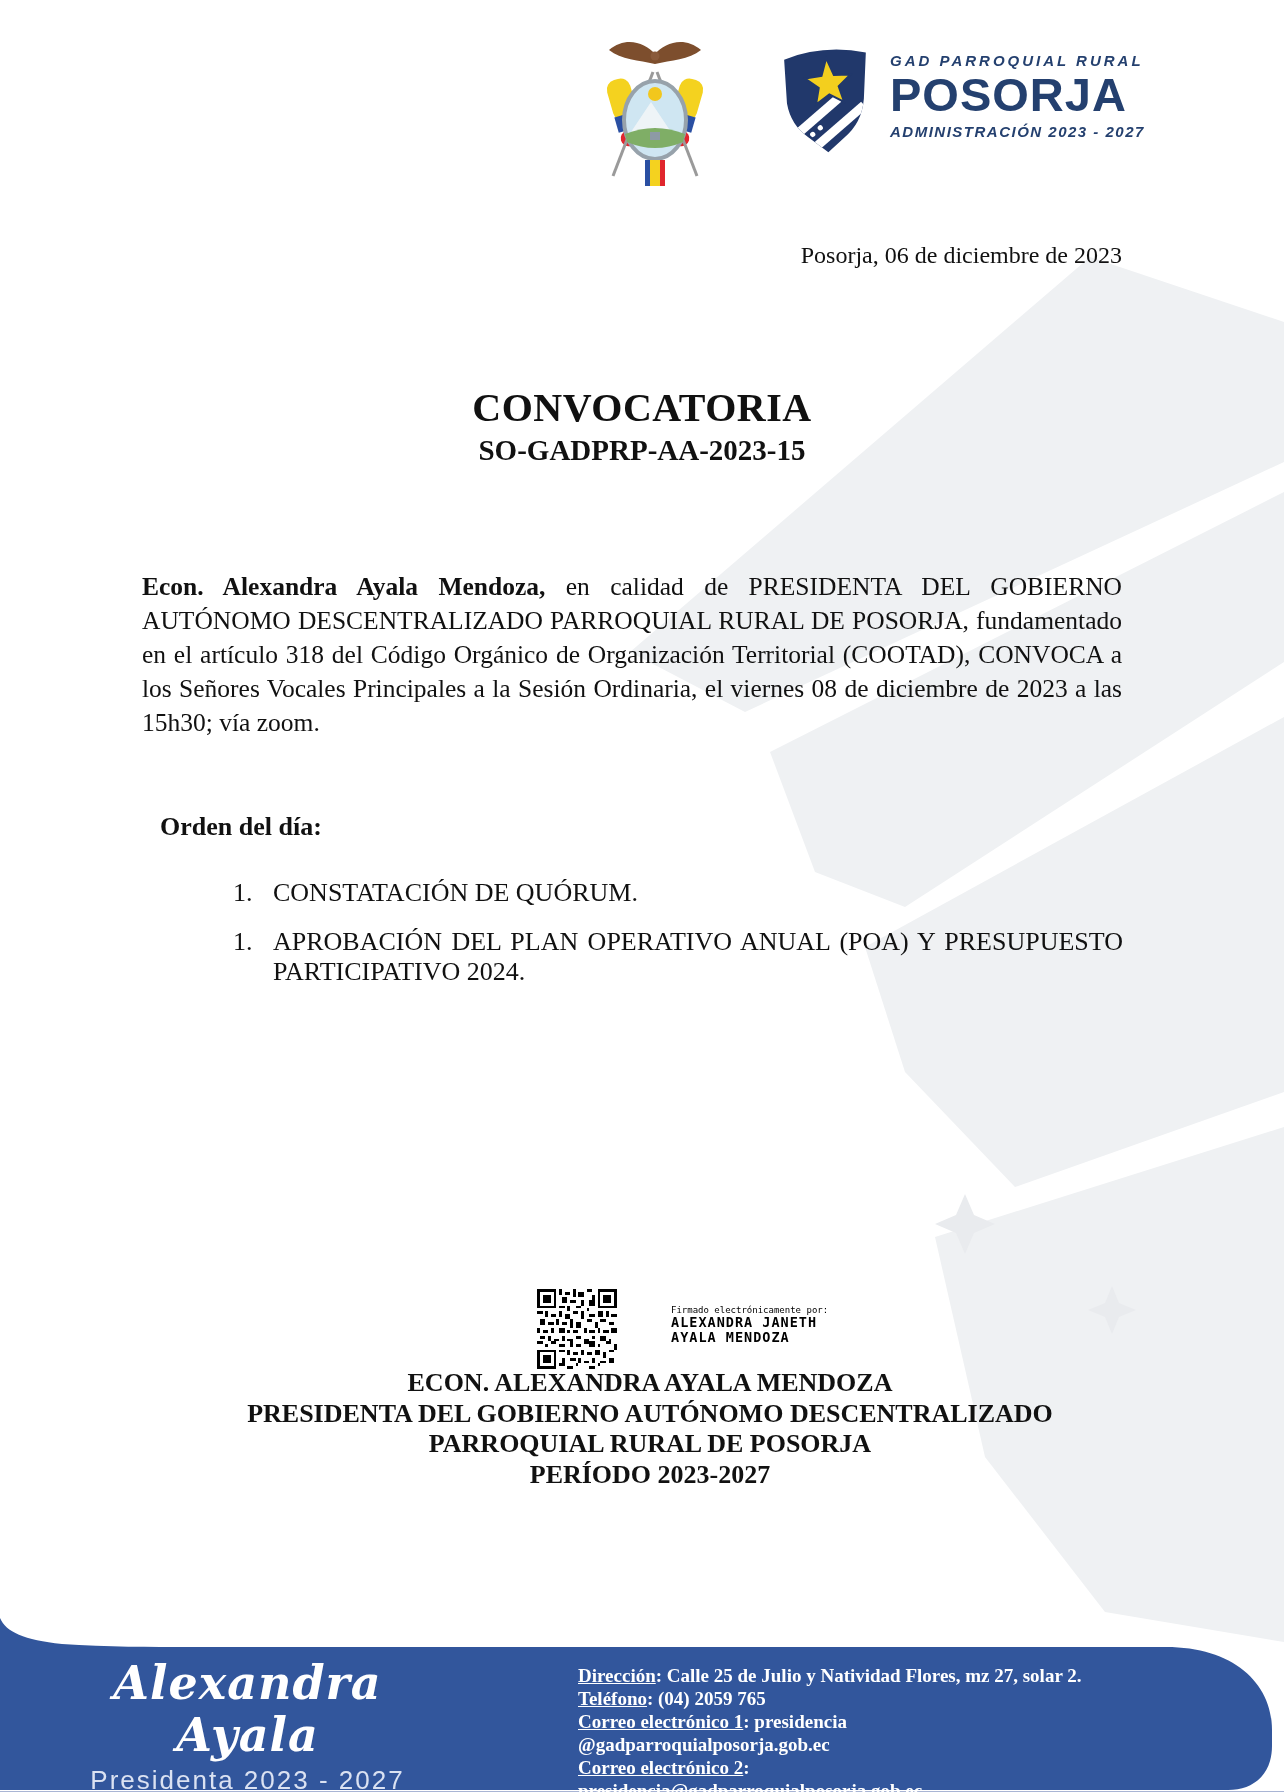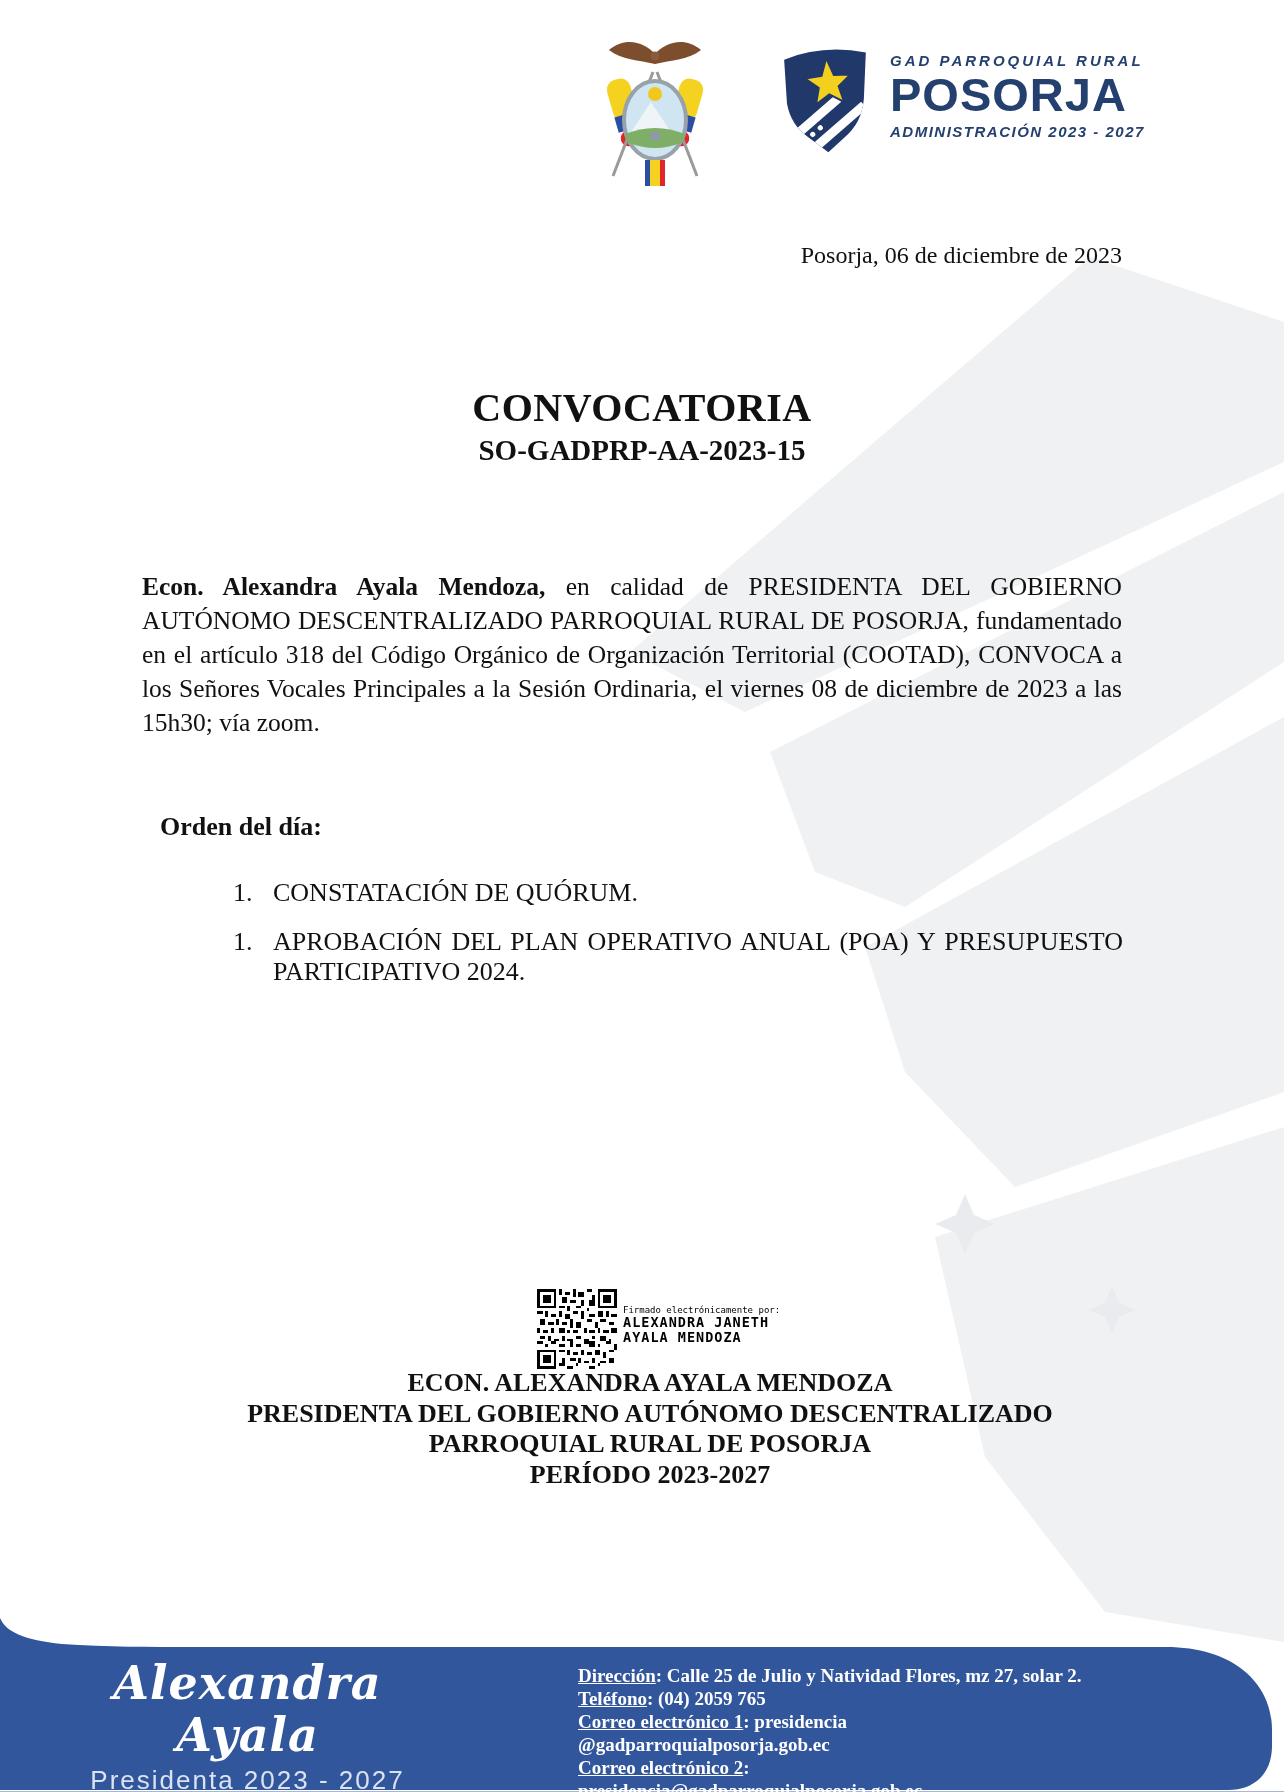--- a/index.html
+++ b/index.html
@@ -23,21 +23,21 @@
   .doc-title{left:0;top:372px;width:100%;text-align:center;font-size:40px;font-weight:bold;letter-spacing:.5px;z-index:2;}
   .doc-subtitle{left:0;top:422px;width:100%;text-align:center;font-size:29px;font-weight:bold;z-index:2;}
   .body-par{left:142px;top:558px;width:980px;font-size:25.5px;line-height:34px;text-align:justify;z-index:2;}
   .body-par b{font-weight:bold;}
   .agenda-head{left:160px;top:800px;font-size:26px;font-weight:bold;z-index:2;text-align:center;}
   .agenda{left:233px;top:866px;width:890px;z-index:2;}
   .agenda-item{display:flex;margin-bottom:19px;font-size:26px;line-height:30px;}
   .agenda-num{width:40px;flex:none;}
   .agenda-txt{flex:1;text-align:justify;}
   
-  .stamp{left:537px;top:1277px;z-index:2;display:flex;}
+  .stamp{left:537px;top:1277px;z-index:2;display:flex;gap:48px;}
   .stamp-text{margin-left:6px;margin-top:16px;font-family:"DejaVu Sans Mono","Liberation Mono",monospace;color:#000;}
   .stamp-pre{font-size:9px;line-height:10px;}
   .stamp-name{font-size:13.5px;font-weight:bold;line-height:15px;letter-spacing:1px;}
   .sig-block{left:8px;top:1356px;width:100%;text-align:center;font-size:26px;font-weight:bold;line-height:30.5px;z-index:2;}
   
   .footer-svg{left:0;top:1592px;z-index:1;}
   .f-left{left:60px;top:1645px;width:375px;text-align:center;z-index:3;color:#fff;}
   .f-script{font-family:"DejaVu Serif",serif;font-style:italic;font-weight:bold;font-size:46px;line-height:52px;letter-spacing:1px;}
   .f-title{font-family:"Liberation Sans",sans-serif;font-weight:300;font-size:26px;letter-spacing:2px;color:#dbe2f2;margin-top:4px;}
   .f-right{left:578px;top:1652px;width:515px;z-index:3;color:#fff;font-size:19px;font-weight:bold;line-height:23px;}

